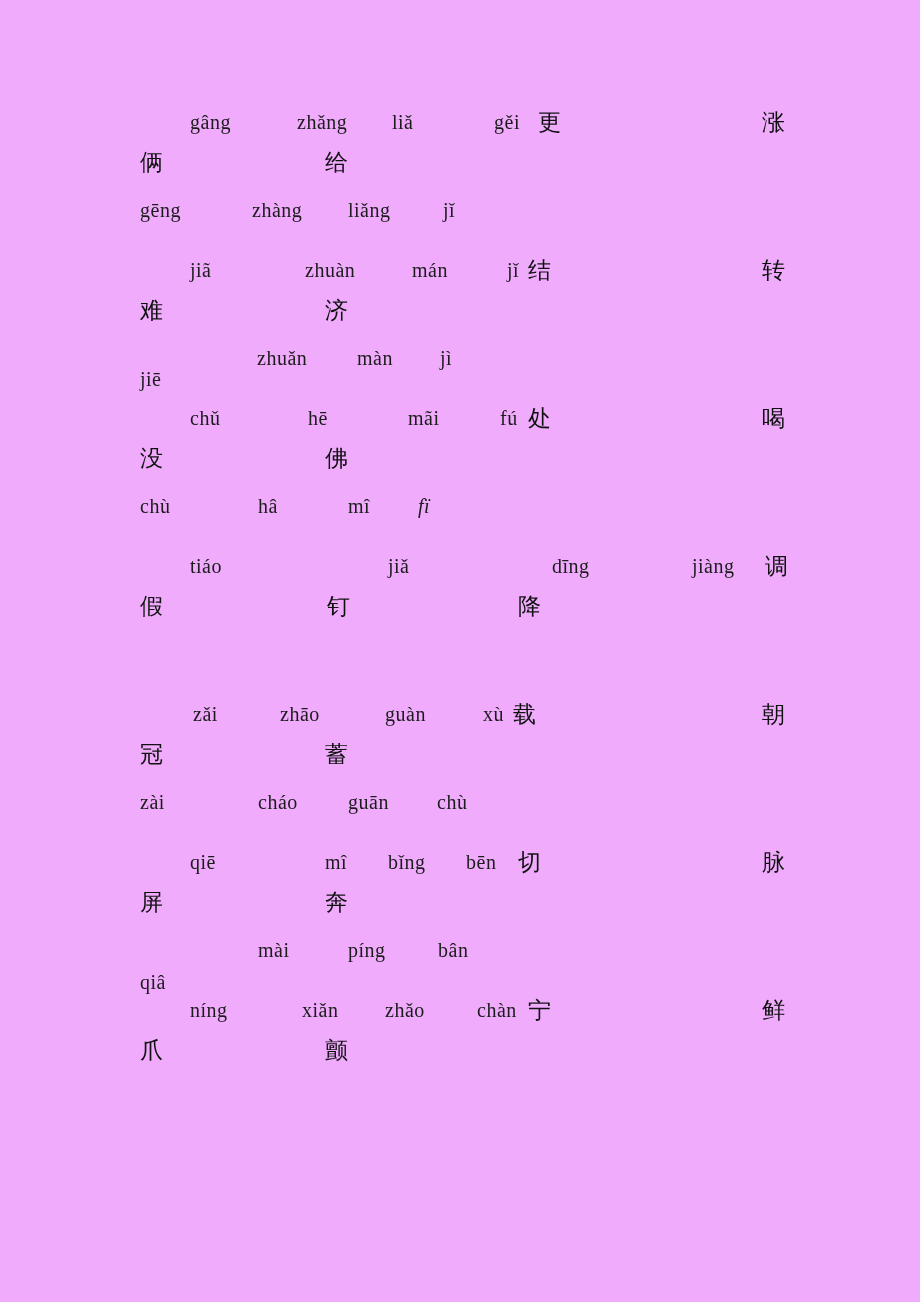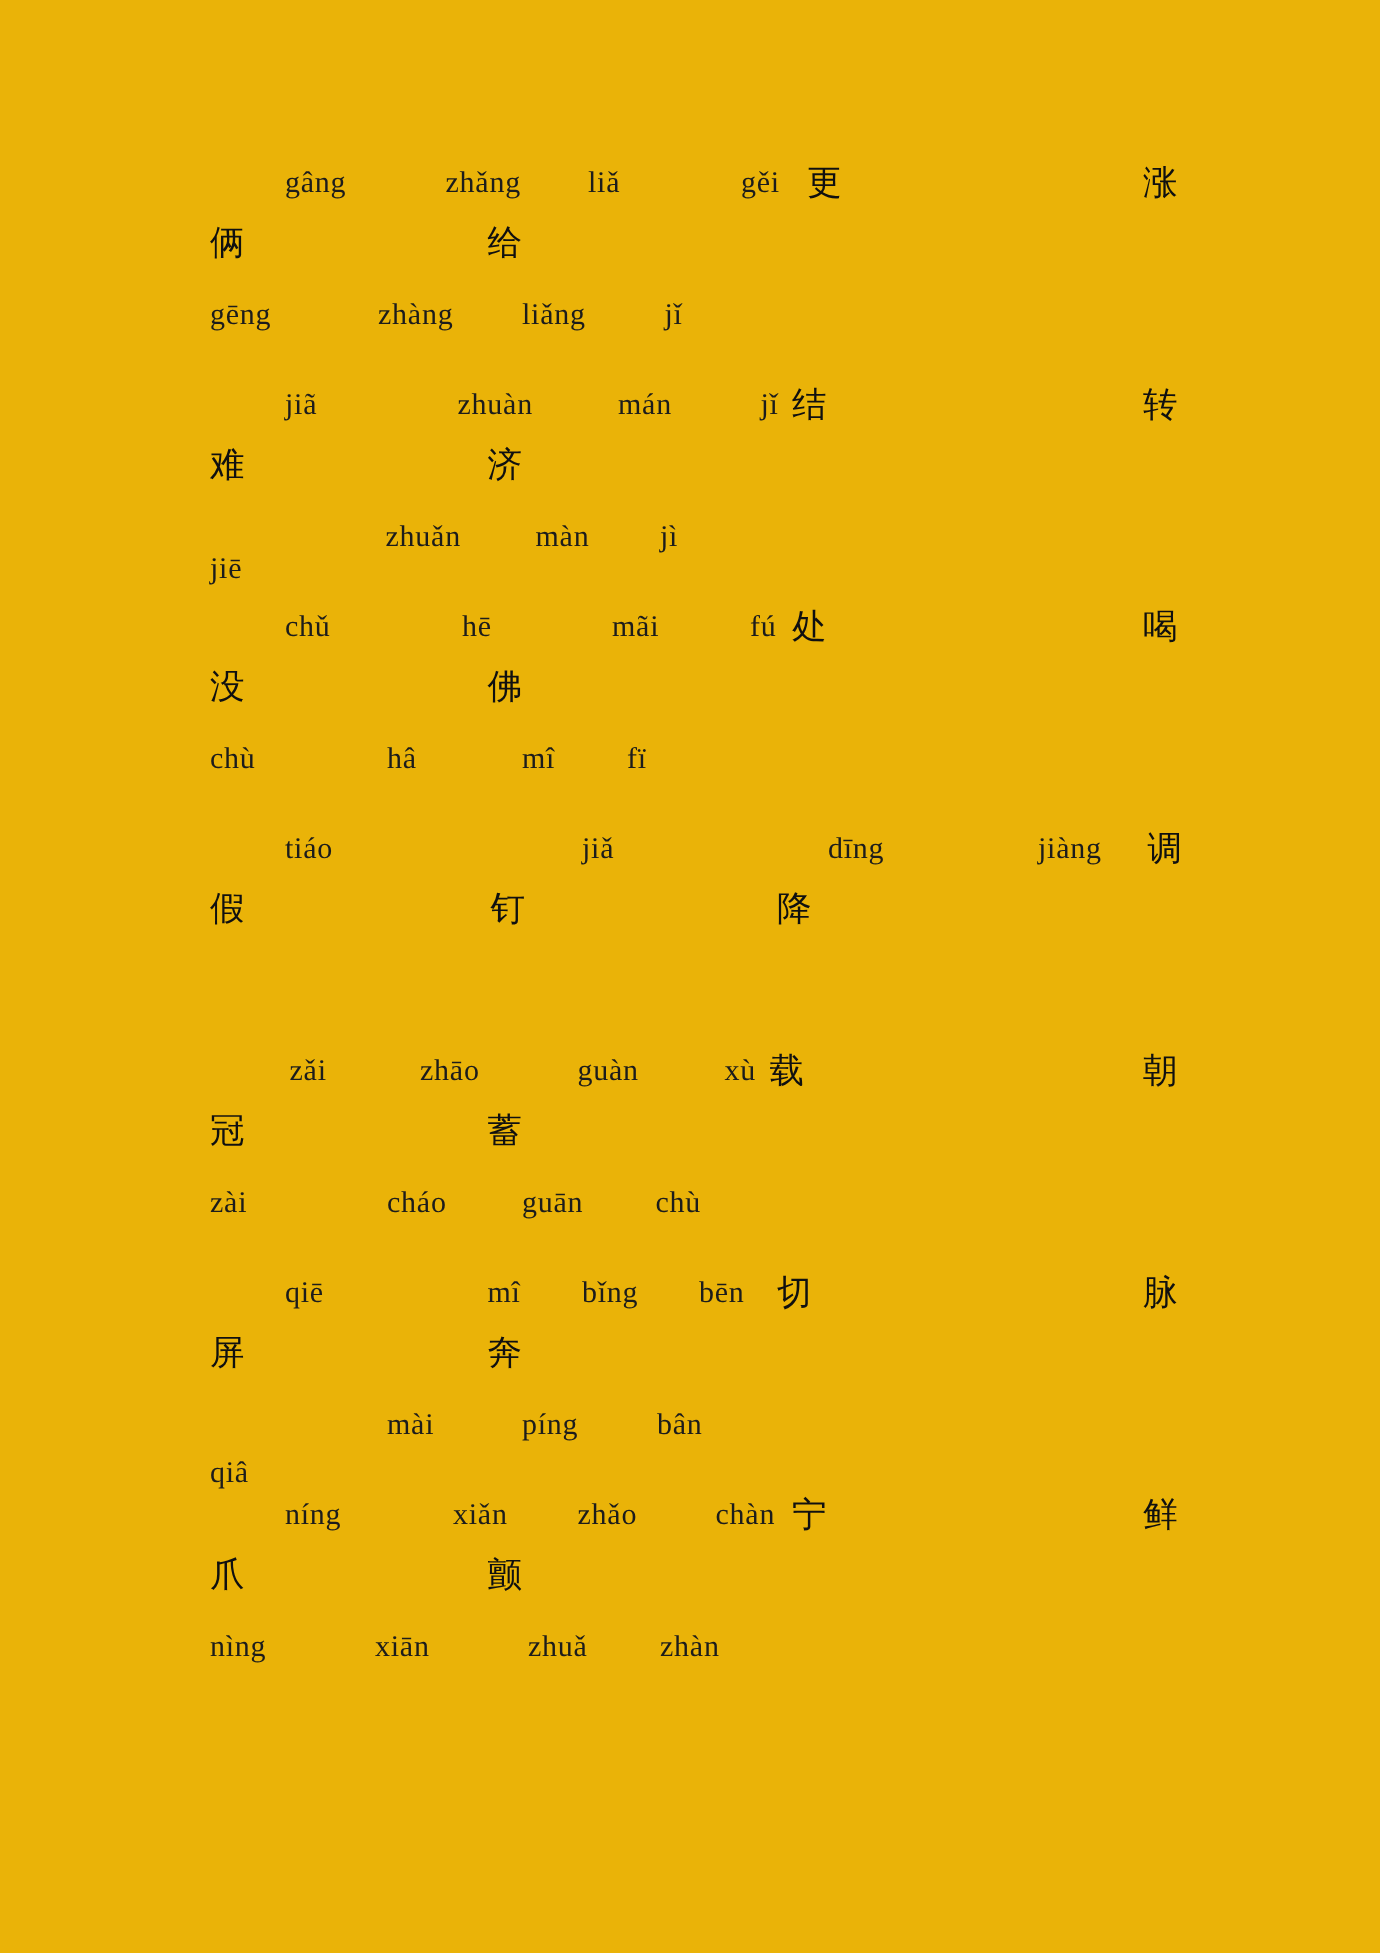--- a/index.html
+++ b/index.html
@@ -12,21 +12,21 @@
     height: 1302px;
     font-family: "Liberation Serif", "DejaVu Serif", serif;
     color: #1a1a1a;
     position: relative;
     overflow: hidden;
   }
   .page {
     position: relative;
     width: 920px;
     height: 1302px;
-    background: #eab308;
+    background: #f0abfc;
   }
   .doc-body {
     position: absolute;
     left: 0;
     top: 0;
     width: 920px;
   }
   
   .block {
     position: relative;
@@ -123,21 +123,21 @@
           <span class="tok hanzi-inline" style="left: 762px;">喝</span>
         </div>
         <div class="line line-hanzi">
           <span class="tok hanzi" style="left: 140px;">没</span>
           <span class="tok hanzi" style="left: 325px;">佛</span>
         </div>
         <div class="line line-pinyin-bot">
           <span class="tok pinyin" style="left: 140px;">chù</span>
           <span class="tok pinyin" style="left: 258px;">hâ</span>
           <span class="tok pinyin" style="left: 348px;">mî</span>
-          <span class="tok pinyin" style="left: 418px;">fï</span>
+          <span class="tok pinyin" style="left: 418px; font-style: italic;">fï</span>
         </div>
       </div>
       <div class="block" style="position: absolute; left: 0px; top: 544px;">
         <div class="line line-pinyin-top">
           <span class="tok pinyin" style="left: 190px;">tiáo</span>
           <span class="tok pinyin" style="left: 388px;">jiǎ</span>
           <span class="tok pinyin" style="left: 552px;">dīng</span>
           <span class="tok pinyin" style="left: 692px;">jiàng</span>
           <span class="tok hanzi-inline" style="left: 765px;">调</span>
         </div>
@@ -193,21 +193,15 @@
           <span class="tok pinyin" style="left: 302px;">xiǎn</span>
           <span class="tok pinyin" style="left: 385px;">zhǎo</span>
           <span class="tok pinyin" style="left: 477px;">chàn</span>
           <span class="tok hanzi-inline" style="left: 528px;">宁</span>
           <span class="tok hanzi-inline" style="left: 762px;">鲜</span>
         </div>
         <div class="line line-hanzi">
           <span class="tok hanzi" style="left: 140px;">爪</span>
           <span class="tok hanzi" style="left: 325px;">颤</span>
         </div>
-        <div class="line line-pinyin-bot">
-          <span class="tok pinyin" style="left: 140px;">nìng</span>
-          <span class="tok pinyin" style="left: 250px;">xiān</span>
-          <span class="tok pinyin" style="left: 352px;">zhuǎ</span>
-          <span class="tok pinyin" style="left: 440px;">zhàn</span>
-        </div>
       </div>
     </div>
 </div>
 
 </body></html>

